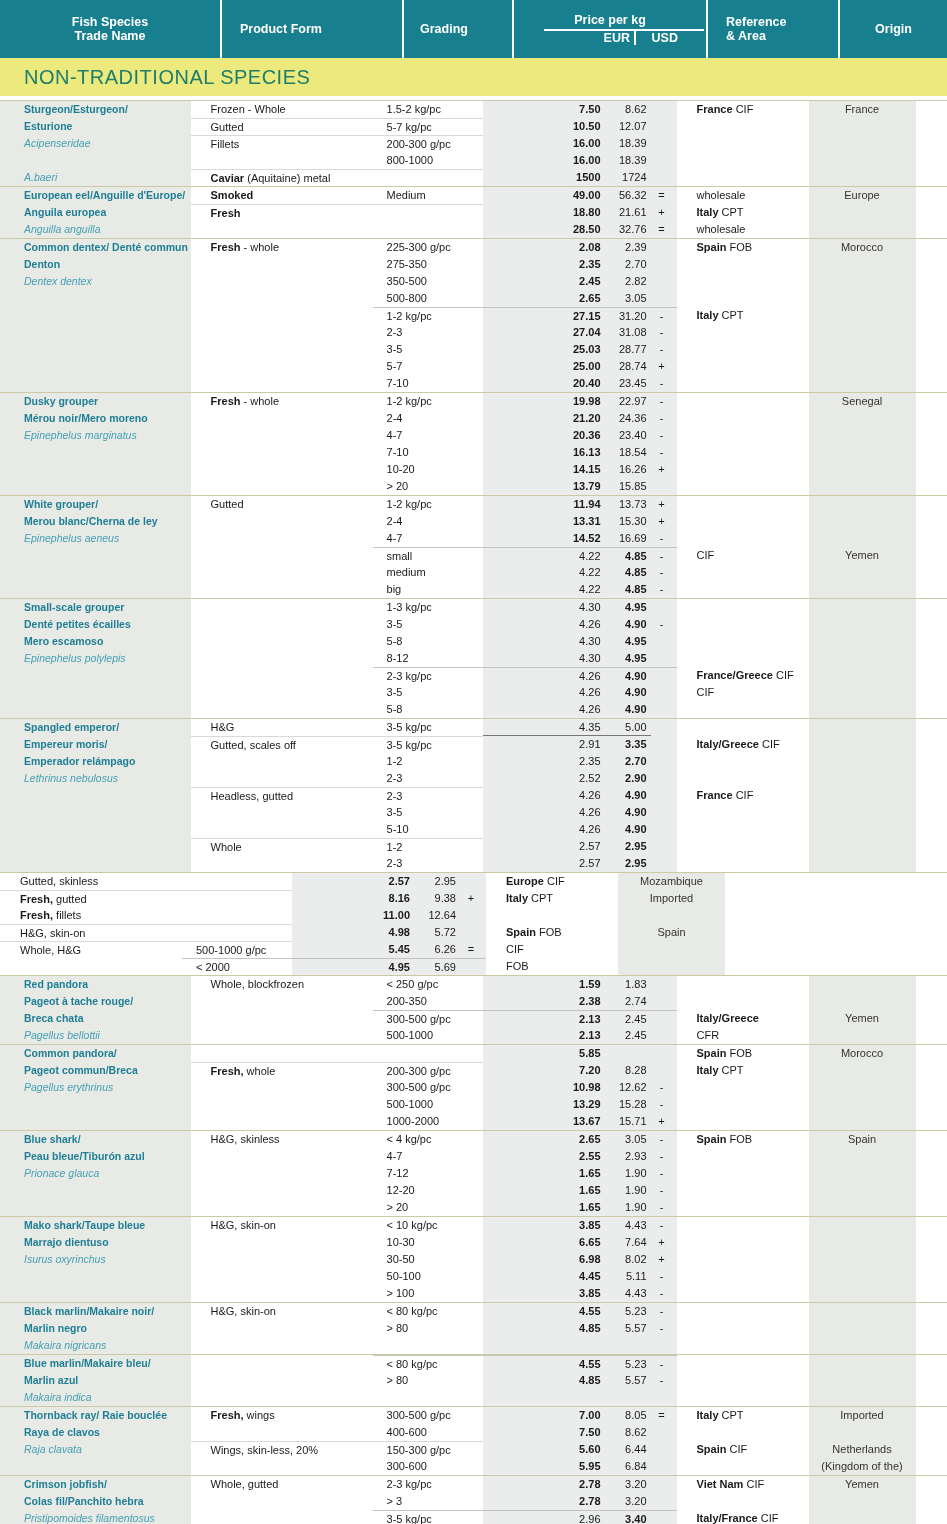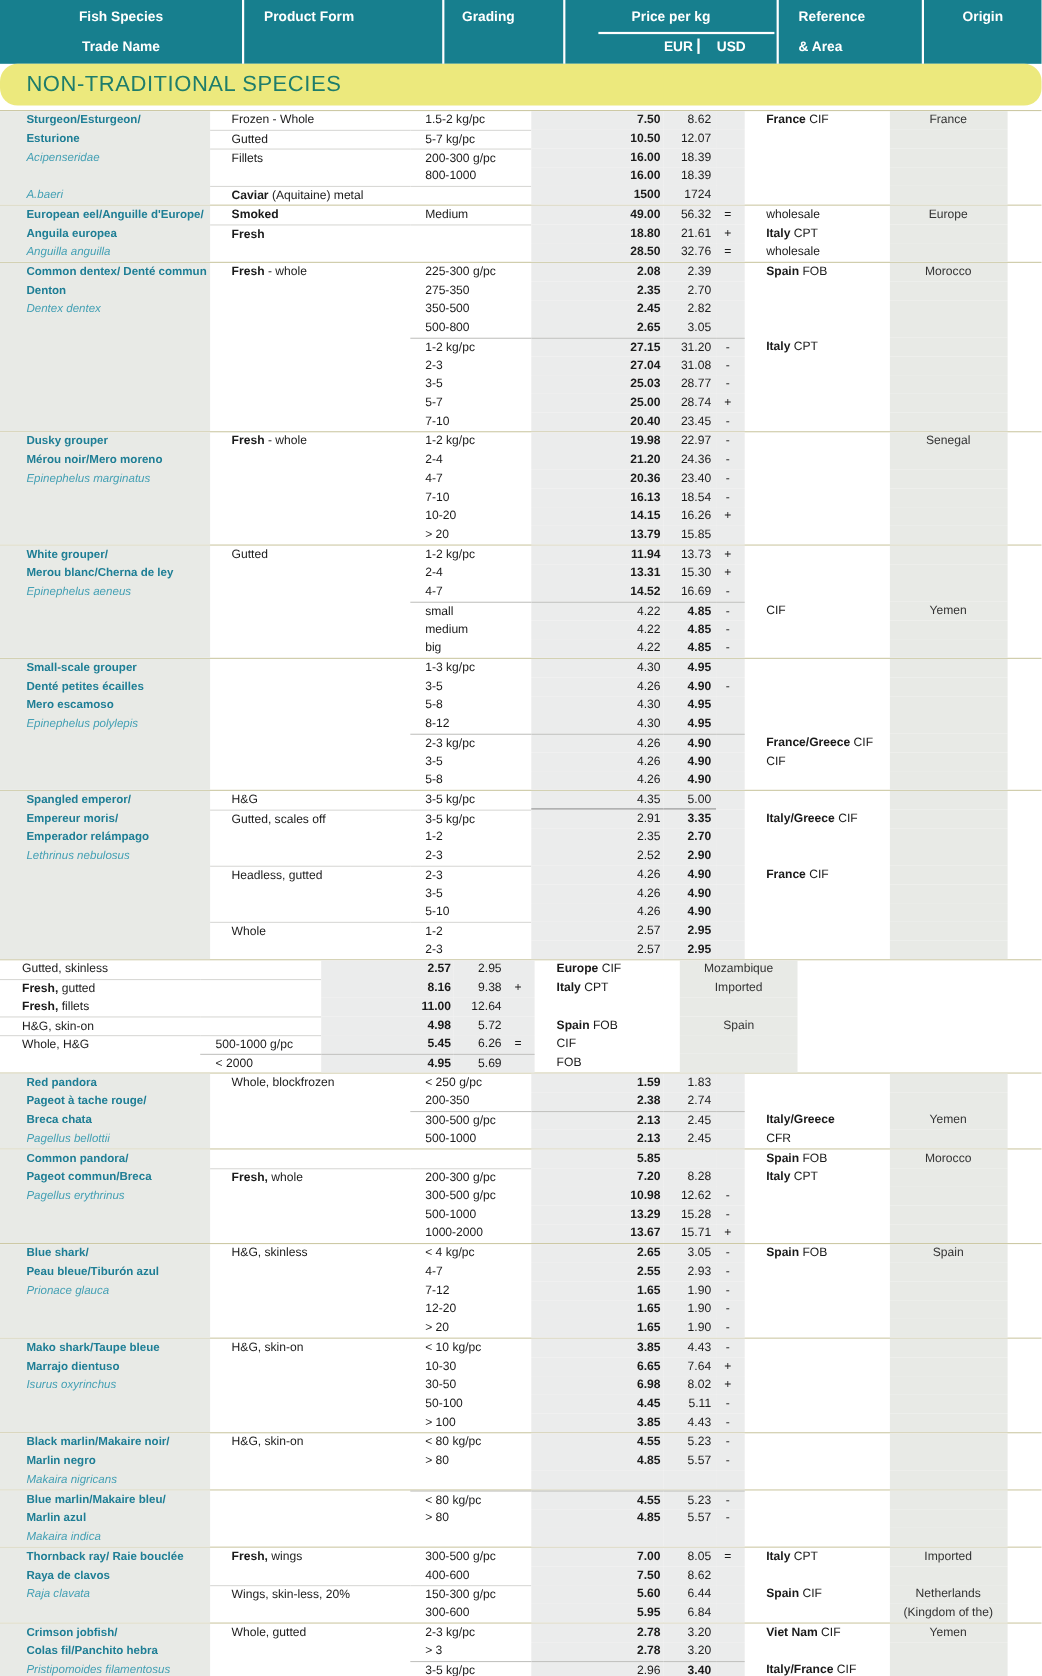--- a/index.html
+++ b/index.html
@@ -3,34 +3,34 @@
 <meta charset="utf-8">
 <style>
   html,body{margin:0;padding:0;background:#ffffff;}
   body{width:947px;font-family:"Liberation Sans",sans-serif;color:#1a1a1a;}
   .wrap{width:947px;}
 
   
   .hdr{display:grid;grid-template-columns:222px 182px 110px 194px 132px 107px;
        background:#177f8e;color:#fff;height:58px;font-weight:bold;font-size:12.5px;}
   .hcell{position:relative;border-right:2px solid #fff;box-sizing:border-box;
-         display:flex;flex-direction:column;justify-content:space-between;padding:8px 0 9px 0;}
+         display:flex;flex-direction:column;justify-content:center;padding:8px 0 9px 0;}
   .hcell:last-child{border-right:none;}
   .hc-center{text-align:center;}
   .hc-left{padding-left:18px;}
   .h-grading{padding-left:16px;}
   .price-top{text-align:center;}
   .price-rule{height:0;border-bottom:2px solid #fff;margin:2px 2px 0 30px;}
   .price-sub{display:grid;grid-template-columns:120px 48px 26px;}
   .price-sub .eur{text-align:right;padding-right:4px;}
   .price-sub .usd{text-align:right;padding-right:4px;border-left:2px solid #fff;box-sizing:border-box;}
 
   
   .band{height:38px;background:#ece97d;display:flex;align-items:center;
-        color:#1e7d6b;font-size:20px;letter-spacing:0.5px;padding-left:24px;box-sizing:border-box;border-radius:16px;}
+        color:#1e7d6b;font-size:20px;letter-spacing:0.5px;padding-left:24px;box-sizing:border-box;}
 
   
   .tbody{padding-top:4px;border-bottom:1px solid #cdc9a5;}
   .section{display:flex;border-top:1px solid #cdc9a5;}
   .sp{width:206px;background:#e8eae6;box-sizing:border-box;}
   .sp-line{height:17px;line-height:17px;padding-left:24px;white-space:nowrap;overflow:hidden;
            color:#1e7e95;font-weight:bold;font-size:10.5px;}
   .sp-line.i{font-style:italic;font-weight:normal;color:#44a0b4;font-size:10.5px;}
   .rows{width:818px;}
   .row{display:grid;grid-template-columns:182px 110px 120px 48px 26px 132px 107px;

